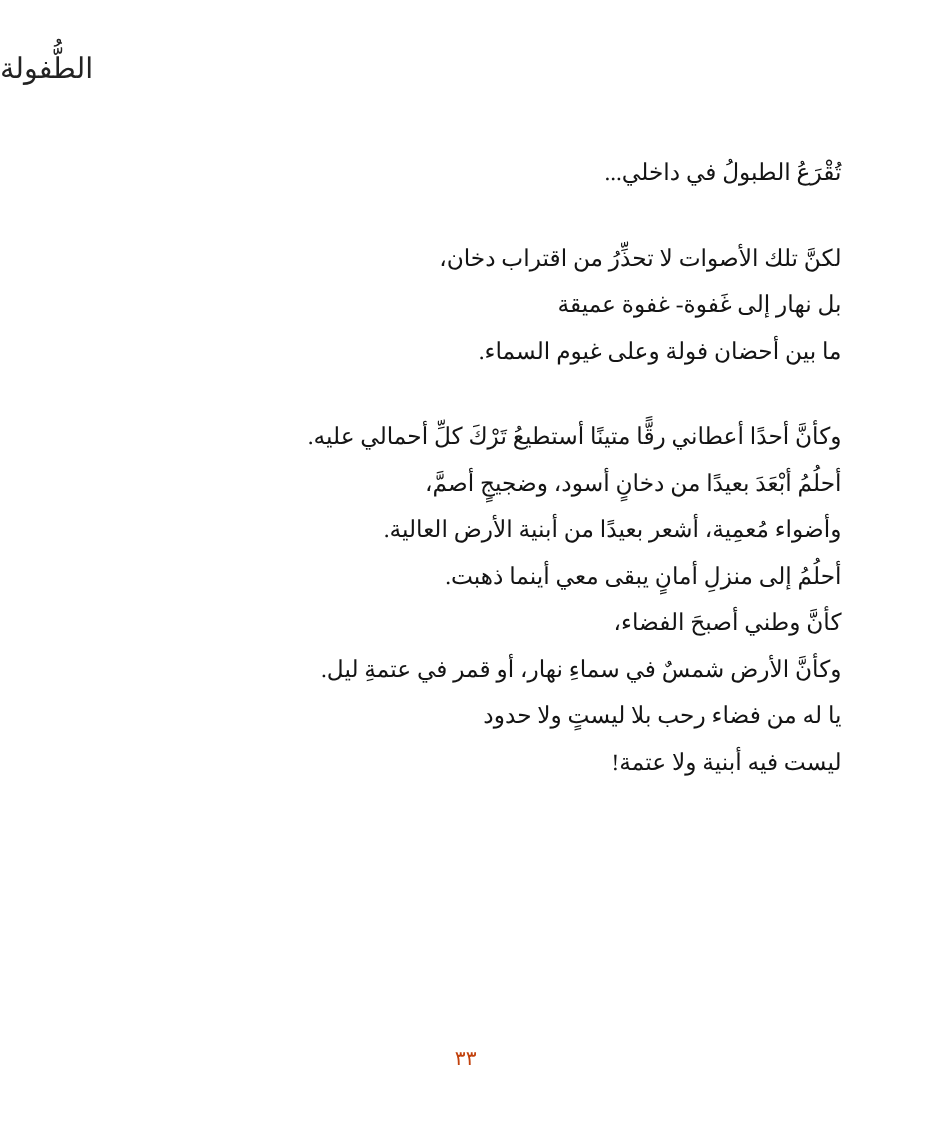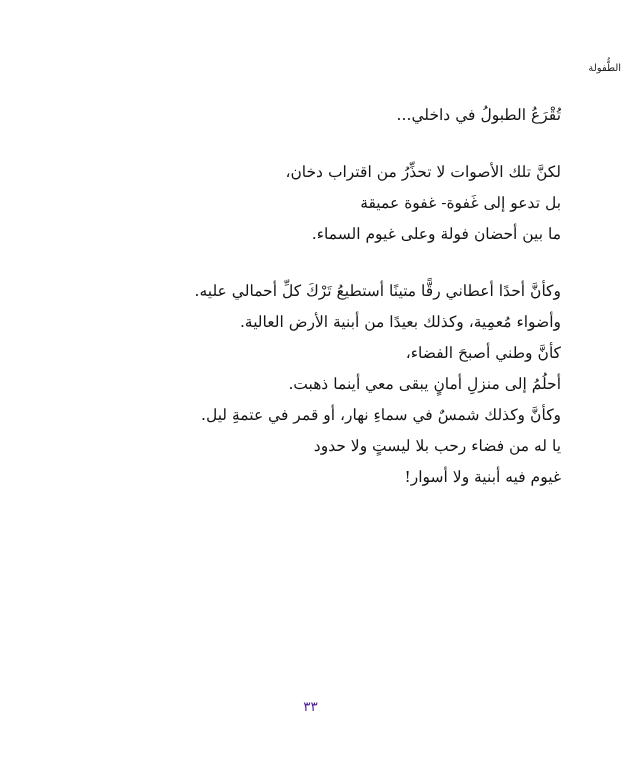--- a/index.html
+++ b/index.html
@@ -19,33 +19,33 @@
     width: 621px;
     height: 759px;
     box-sizing: border-box;
     padding: 0;
   }
   .running-head {
     position: absolute;
     top: 34px;
     left: 0;
     right: 0;
-    text-align: right;
-    font-size: 10px;
+    text-align: left;
+    font-size: 19px;
     color: #222;
     letter-spacing: 0;
-    margin-top: 28px;
   }
   .body-block {
     position: absolute;
     top: 100px;
     right: 60px;
     left: 60px;
     text-align: right;
     direction: rtl;
+    font-family: Liberation Serif, serif;
   }
   .stanza {
     margin: 0 0 26px 0;
   }
   .stanza:last-child {
     margin-bottom: 0;
   }
   .line {
     font-size: 15.5px;
     line-height: 31px;
@@ -58,49 +58,50 @@
     padding-left: 0;
     padding-right: 0;
   }
   .folio {
     position: absolute;
     bottom: 45px;
     left: 0;
     right: 0;
     text-align: center;
     font-size: 13.5px;
-    color: #4c1d95;
+    color: #c2410c;
   }
 </style>
 </head>
 <body>
 
 <div class="page">
 
   <div class="running-head">الطُّفولة</div>
 
   <div class="body-block">
 
     <div class="stanza stanza-1">
       <p class="line">تُقْرَعُ الطبولُ في داخلي...</p>
     </div>
 
     <div class="stanza stanza-2">
       <p class="line">لكنَّ تلك الأصوات لا تحذِّرُ من اقتراب دخان،</p>
-      <p class="line">بل تدعو إلى غَفوة- غفوة عميقة</p>
+      <p class="line">بل نهار إلى غَفوة- غفوة عميقة</p>
       <p class="line">ما بين أحضان فولة وعلى غيوم السماء.</p>
     </div>
 
     <div class="stanza stanza-3">
       <p class="line">وكأنَّ أحدًا أعطاني رقًّا متينًا أستطيعُ تَرْكَ كلِّ أحمالي عليه.</p>
-      <p class="line">وأضواء مُعمِية، وكذلك بعيدًا من أبنية الأرض العالية.</p>
+      <p class="line">أحلُمُ أبْعَدَ بعيدًا من دخانٍ أسود، وضجيجٍ أصمَّ،</p>
+      <p class="line">وأضواء مُعمِية، أشعر بعيدًا من أبنية الأرض العالية.</p>
+      <p class="line">أحلُمُ إلى منزلِ أمانٍ يبقى معي أينما ذهبت.</p>
       <p class="line">كأنَّ وطني أصبحَ الفضاء،</p>
-      <p class="line">أحلُمُ إلى منزلِ أمانٍ يبقى معي أينما ذهبت.</p>
-      <p class="line">وكأنَّ وكذلك شمسٌ في سماءِ نهار، أو قمر في عتمةِ ليل.</p>
+      <p class="line">وكأنَّ الأرض شمسٌ في سماءِ نهار، أو قمر في عتمةِ ليل.</p>
       <p class="line">يا له من فضاء رحب بلا ليستٍ ولا حدود</p>
-      <p class="line">غيوم فيه أبنية ولا أسوار!</p>
+      <p class="line">ليست فيه أبنية ولا عتمة!</p>
     </div>
 
   </div>
 
   <div class="folio">٣٣</div>
 
 </div>
 
 </body></html>

